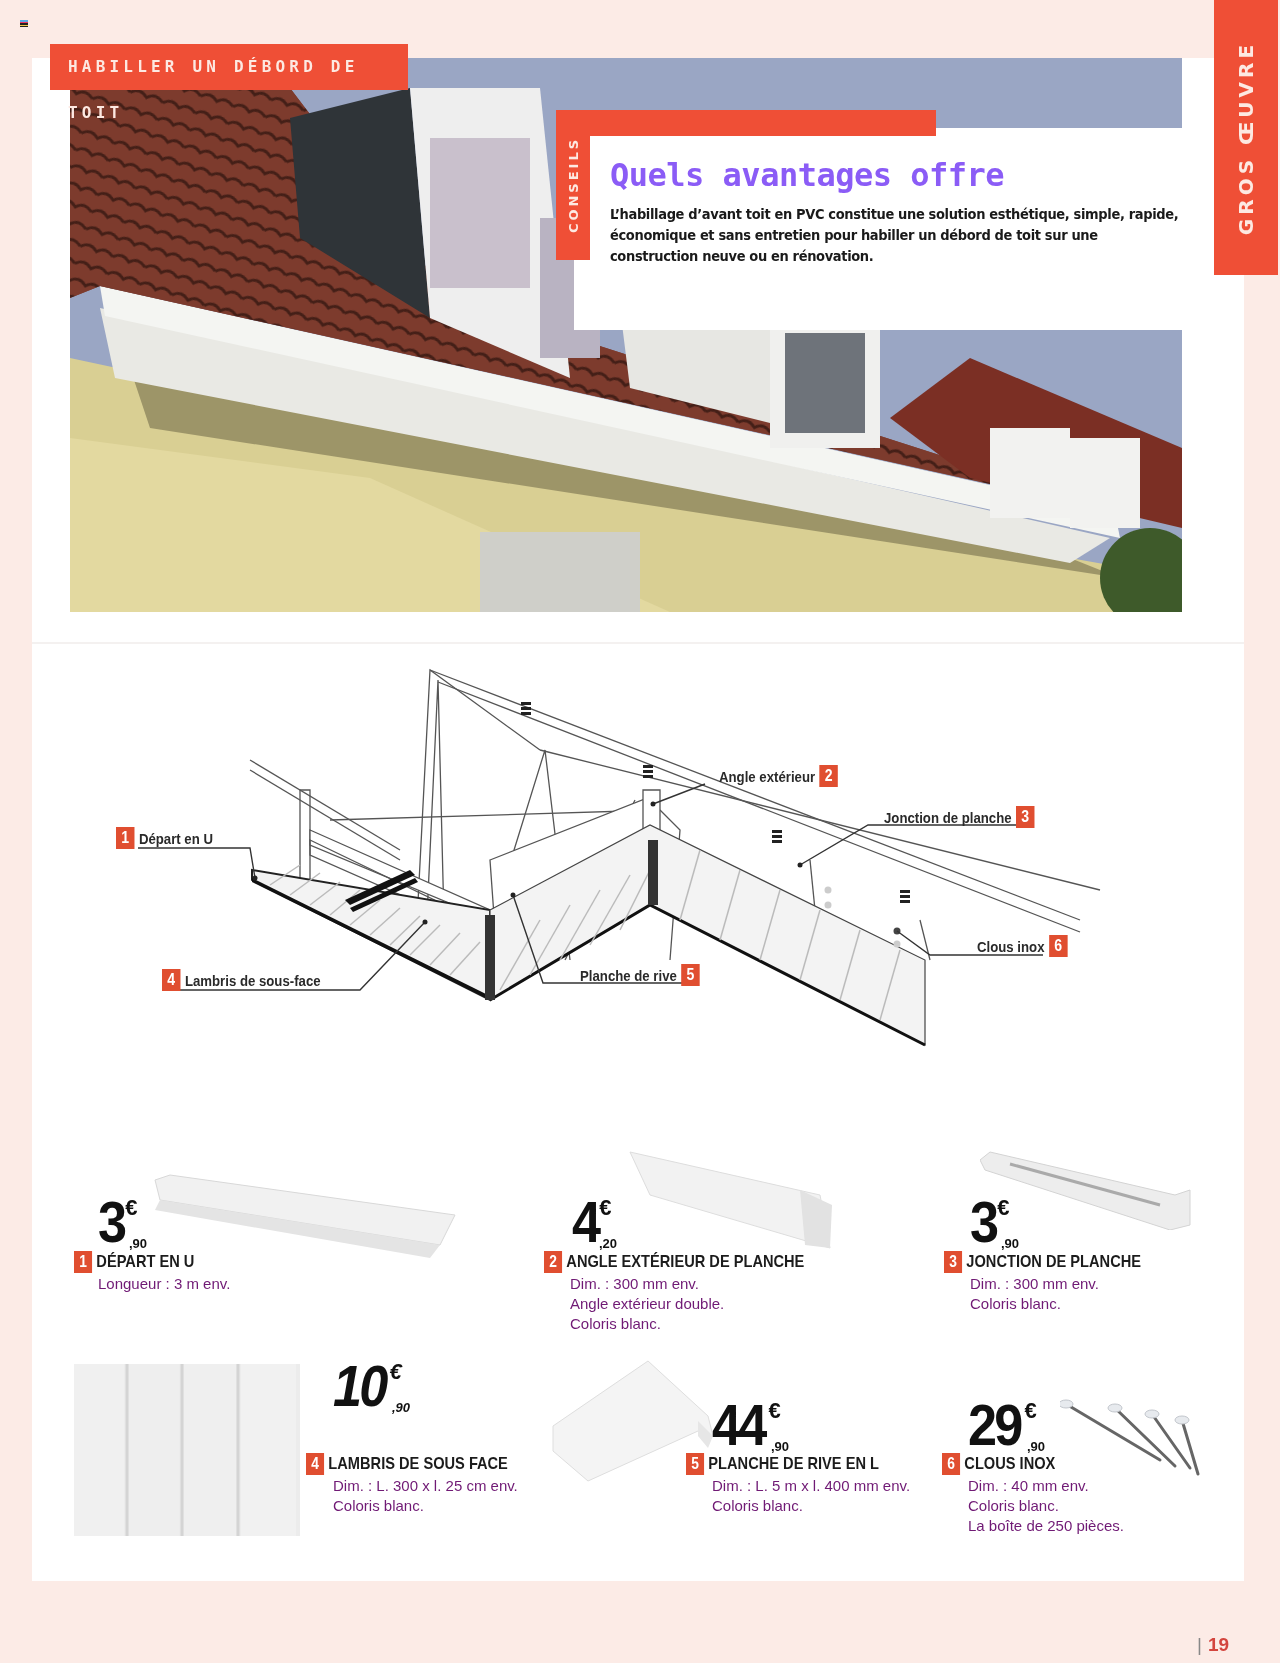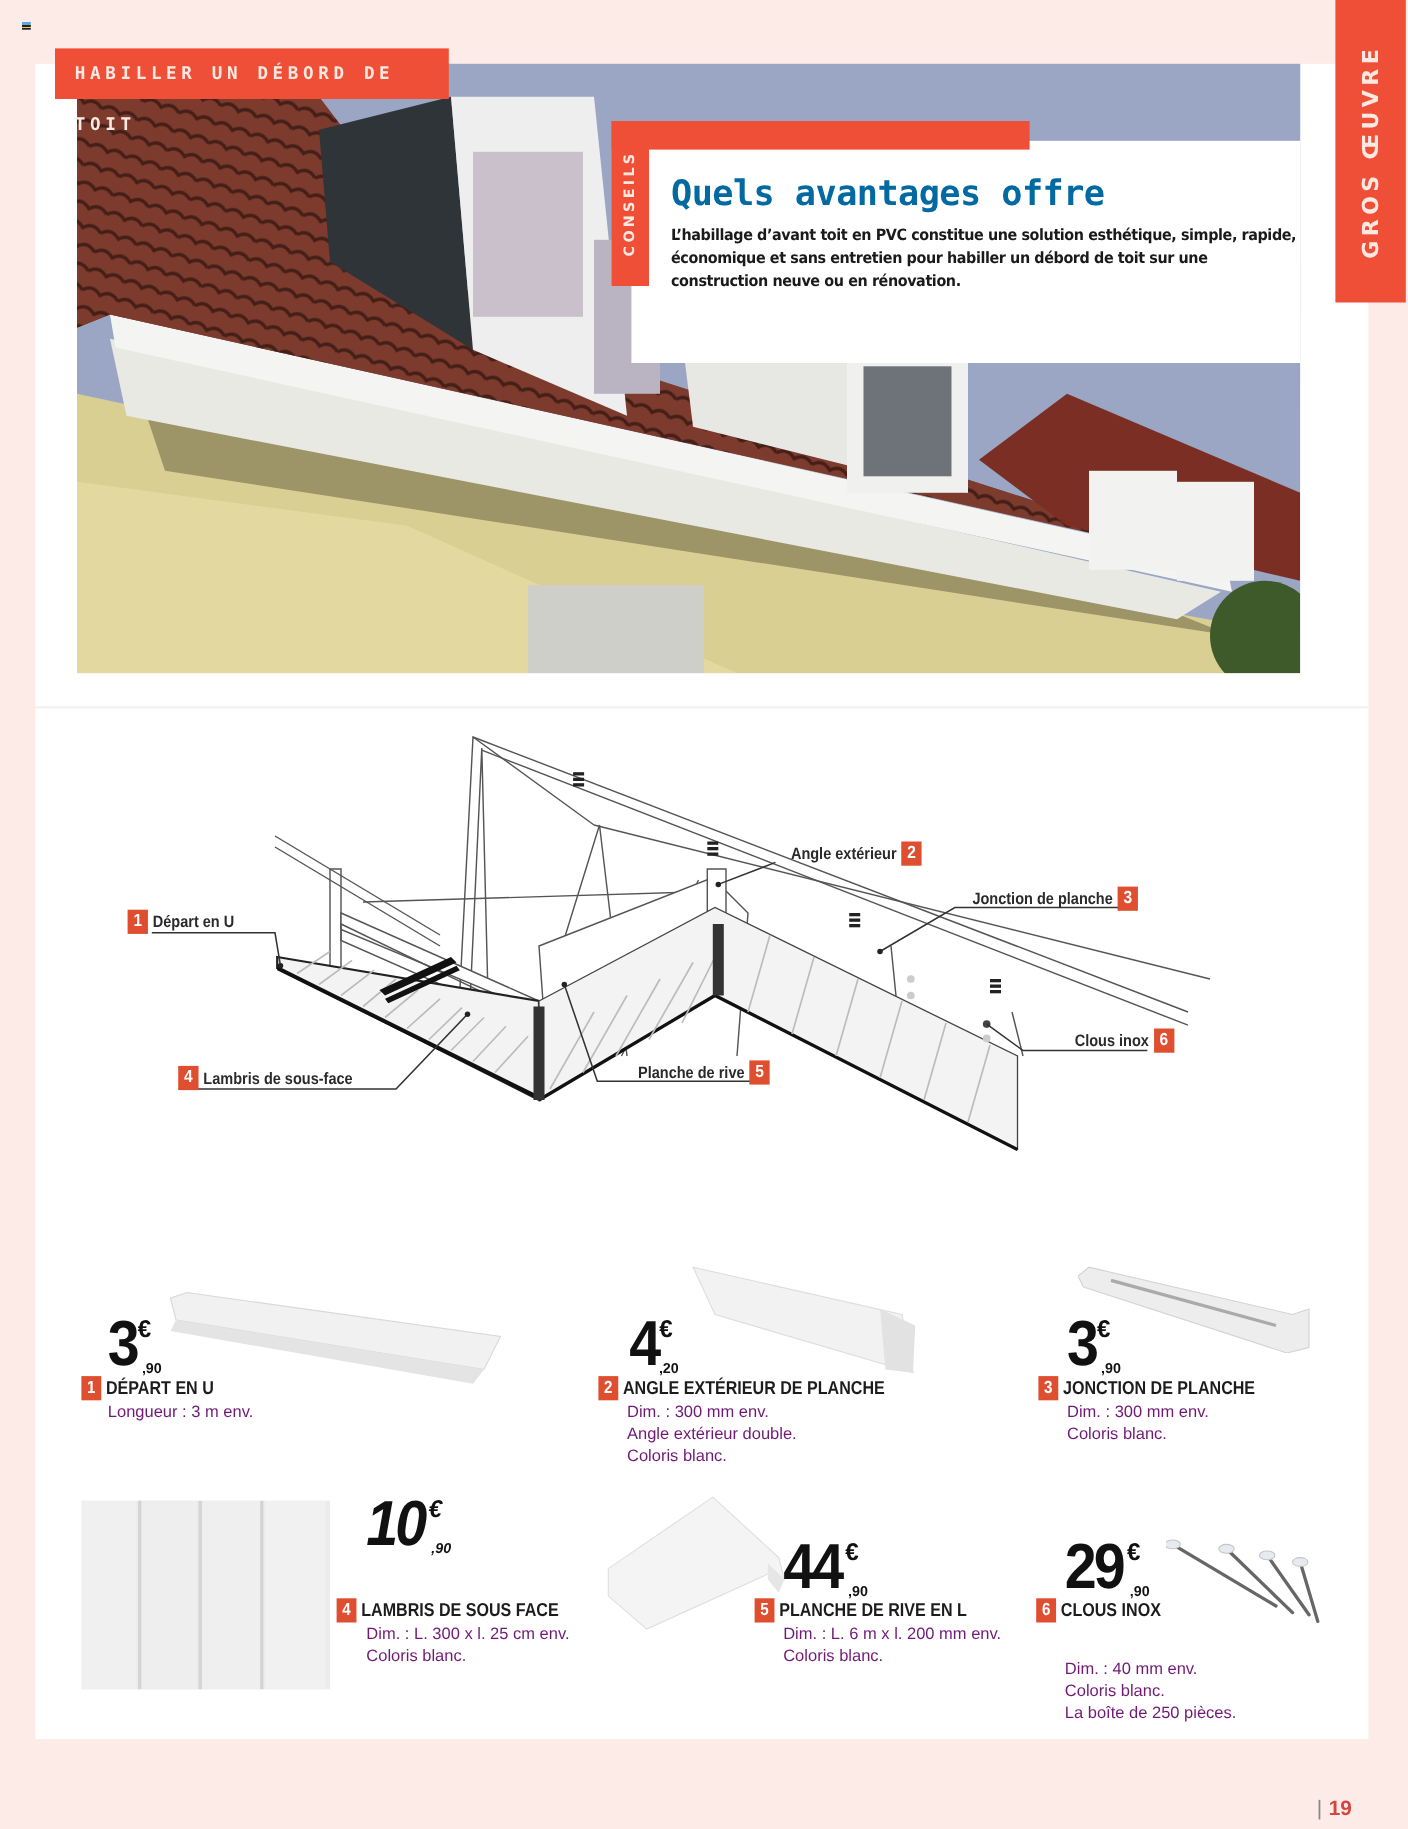--- a/index.html
+++ b/index.html
@@ -52,21 +52,21 @@
   .tips-side span {
     position: absolute; left: 50%; top: 50%; transform: translate(-50%, -50%) rotate(-90deg);
     color: #fde9e2; font-weight: bold; font-size: 13px; letter-spacing: 3px; white-space: nowrap;
     font-family: "DejaVu Sans", sans-serif;
   }
   .tips-box {
     position: absolute; left: 574px; top: 128px; width: 608px; height: 202px; background: #ffffff; z-index: 3;
     padding: 26px 30px 0 36px;
   }
   .tips-title {
-    font-family: "DejaVu Sans Mono", monospace; font-weight: bold; color: #0369a1;
+    font-family: "DejaVu Sans Mono", monospace; font-weight: bold; color: #8b5cf6;
     font-size: 32px; line-height: 42px; letter-spacing: -0.5px;
   }
   .tips-body {
     margin-top: 8px; font-family: "DejaVu Sans", sans-serif; font-weight: bold; font-size: 14.2px;
     line-height: 21px; color: #1a1a1a; letter-spacing: -0.4px; transform: scaleX(0.92); transform-origin: left;
     width: 620px;
   }
   
   .diagram { position: absolute; left: 100px; top: 660px; width: 1060px; height: 470px; }
   .callout {
@@ -389,21 +389,21 @@
   <div class="price" style="left:712px; top:1400px;">
     <span class="int">44</span>
     <span class="cur">€</span>
     <span class="dec" style="left:59px;">,90</span>
   </div>
   <div class="prod-title" style="left:686px; top:1453px;">
     <span class="num-badge">5</span>
     <span>PLANCHE DE RIVE EN L</span>
   </div>
   <div class="prod-desc" style="left:712px; top:1476px;">
-    <div>Dim. : L. 6 m x l. 200 mm env.</div>
+    <div>Dim. : L. 5 m x l. 400 mm env.</div>
     <div>Coloris blanc.</div>
   </div>
 </div>
 
 <div>
   <svg class="prod-img" style="left:1060px; top:1398px;" width="150" height="80">
     <g stroke="#666" stroke-width="3" stroke-linecap="round">
       <line x1="6" y1="6" x2="100" y2="62"></line>
       <line x1="55" y1="10" x2="115" y2="68"></line>
       <line x1="92" y1="16" x2="130" y2="70"></line>
@@ -418,21 +418,21 @@
   </svg>
   <div class="price" style="left:968px; top:1400px;">
     <span class="int">29</span>
     <span class="cur">€</span>
     <span class="dec" style="left:59px;">,90</span>
   </div>
   <div class="prod-title" style="left:942px; top:1453px;">
     <span class="num-badge">6</span>
     <span>CLOUS INOX</span>
   </div>
-  <div class="prod-desc" style="left:968px; top:1476px;margin-top:32px;">
+  <div class="prod-desc" style="left:968px; top:1476px;">
     <div>Dim. : 40 mm env.</div>
     <div>Coloris blanc.</div>
     <div>La boîte de 250 pièces.</div>
   </div>
 </div>
 
 <div class="page-number">
   <span class="bar">|</span><span>19</span>
 </div>
 

